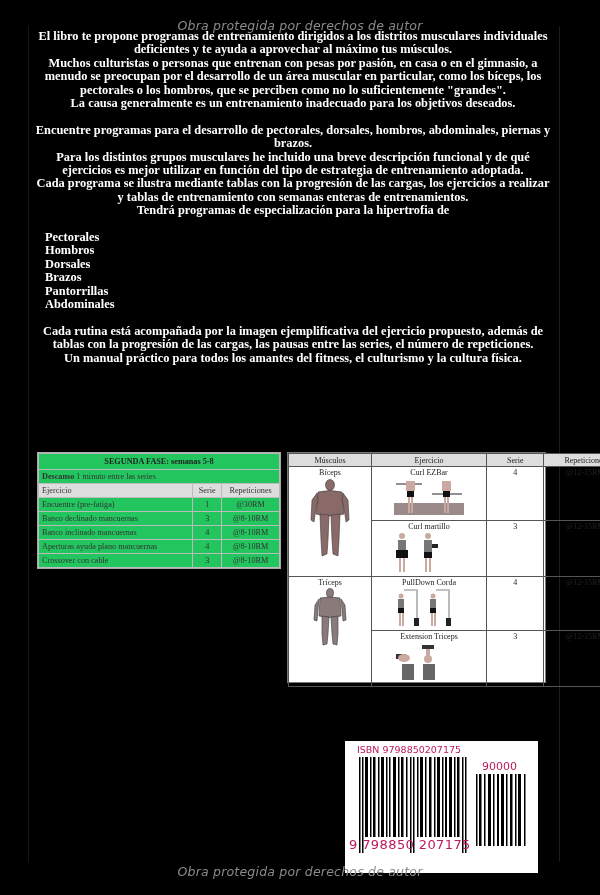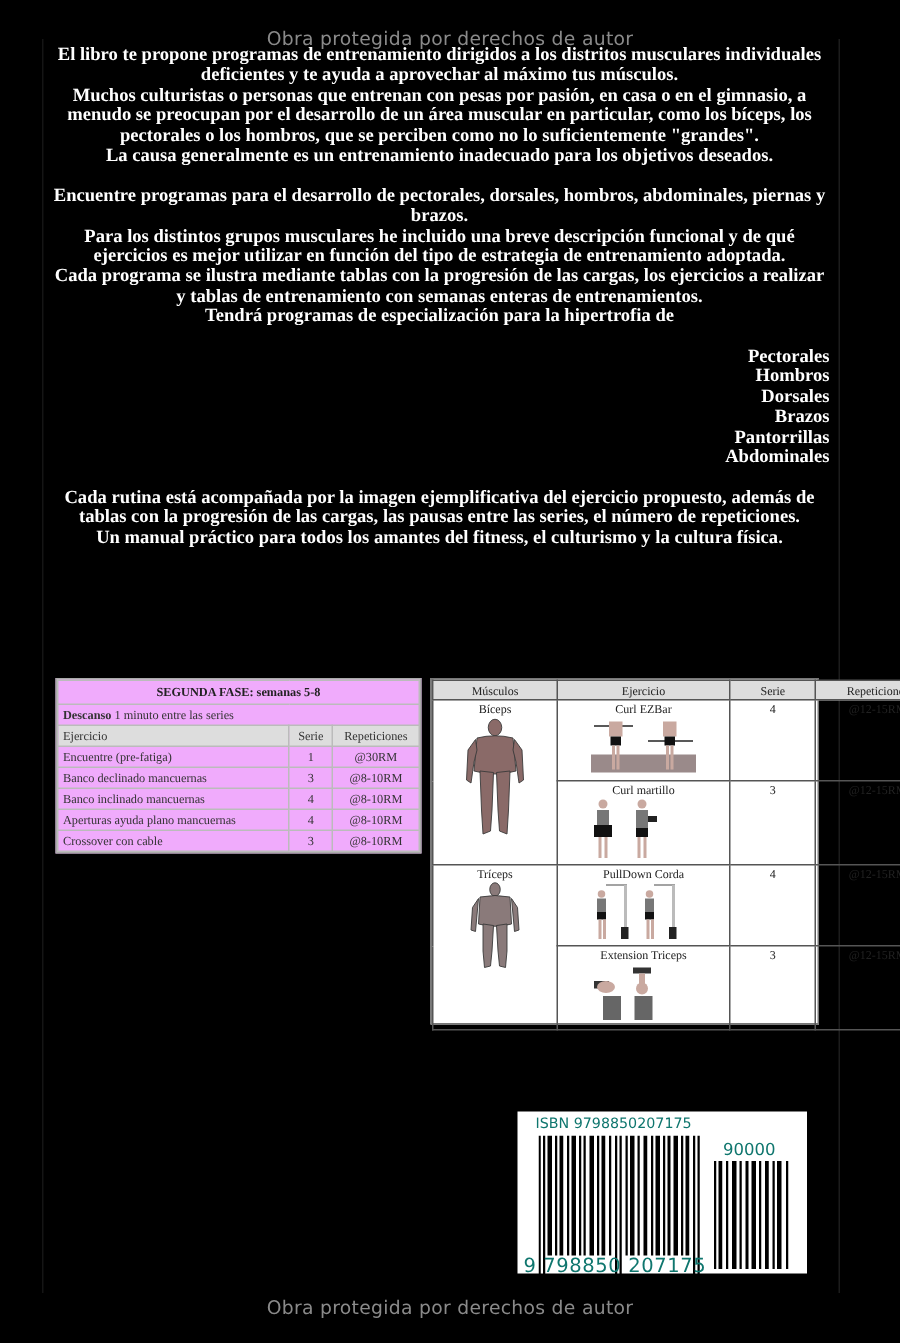--- a/index.html
+++ b/index.html
@@ -2,41 +2,41 @@
 <html><head>
 <meta charset="utf-8">
 <style>
   html, body { margin: 0; padding: 0; }
   body {
     width: 600px; height: 895px; background: #000; position: relative; overflow: hidden;
     font-family: "Liberation Serif", serif; color: #fff;
   }
   .watermark {
     position: absolute; left: 0; width: 600px; text-align: center;
-    font-family: "DejaVu Sans", sans-serif; font-size: 12.5px; color: #8a8a8a; letter-spacing: 0.2px;
+    font-family: "DejaVu Sans", sans-serif; font-size: 12.5px; color: #8a8a8a; letter-spacing: 0.2px; font-style: italic;
   }
   .wm-top { top: 18px; }
   .wm-bottom { top: 864px; }
   .cover {
     position: absolute; left: 28px; top: 26px; width: 530px; height: 836px;
     border-left: 1px solid #151515; border-right: 1px solid #1c1c1c;
   }
   .blurb {
     position: absolute; left: 33px; top: 30px; width: 520px;
     font-weight: bold; font-size: 12.4px; line-height: 13.4px; color: #fff;
   }
   .blurb p { margin: 0; text-align: center; }
   .blurb .gap { height: 13.4px; }
-  .muscle-list { margin: 0 0 0 12px; padding: 0; list-style: none; text-align: right; }
+  .muscle-list { margin: 0 0 0 12px; padding: 0; list-style: none; }
   .muscle-list li { margin: 0; }
 
   
   .tbl1 {
     position: absolute; left: 37px; top: 452px; width: 244px;
-    background: #f0abfc; border: 1px solid #aaa; box-sizing: border-box;
+    background: #22c55e; border: 1px solid #aaa; box-sizing: border-box;
     font-size: 8.2px; color: #333;
   }
   .tbl1 table { border-collapse: collapse; width: 100%; }
   .tbl1 td { border: 1px solid #bbb; padding: 1px 3px; height: 11px; }
   .tbl1 .title { text-align: center; font-weight: bold; color: #222; height: 13px; }
   .tbl1 .hdr td { background: #ddd; }
   .tbl1 .c { text-align: center; }
 
   
   .tbl2 {
@@ -46,22 +46,22 @@
   }
   .tbl2 table { border-collapse: collapse; width: 100%; height: 100%; }
   .tbl2 td { border: 1px solid #555; vertical-align: top; padding: 1px 20px; }
   .tbl2 .hdr td { background: #ddd; text-align: center; height: 10px; vertical-align: middle; }
   .tbl2 .c { text-align: center; }
   .exlabel { display: block; text-align: center; }
   .fig { display: block; margin-top: 1px; }
 
   
   .barcode {
-    position: absolute; left: 345px; top: 741px; width: 193px; height: 108px;
-    background: #fff; box-sizing: border-box; color: #0f766e;
+    position: absolute; left: 345px; top: 741px; width: 193px; height: 132px;
+    background: #fff; box-sizing: border-box; color: #be185d;
     font-family: "DejaVu Sans", sans-serif;
   }
   .isbn-label { position: absolute; left: 12px; top: 3px; font-size: 9.5px; }
   .price-code { position: absolute; left: 137px; top: 19px; font-size: 11px; }
   .bars-main { position: absolute; left: 14px; top: 16px; }
   .bars-add { position: absolute; left: 131px; top: 33px; }
   .isbn-digits { position: absolute; left: 4px; top: 96px; font-size: 13px; letter-spacing: 0.4px; white-space: pre; }
 </style>
 </head>
 <body>

